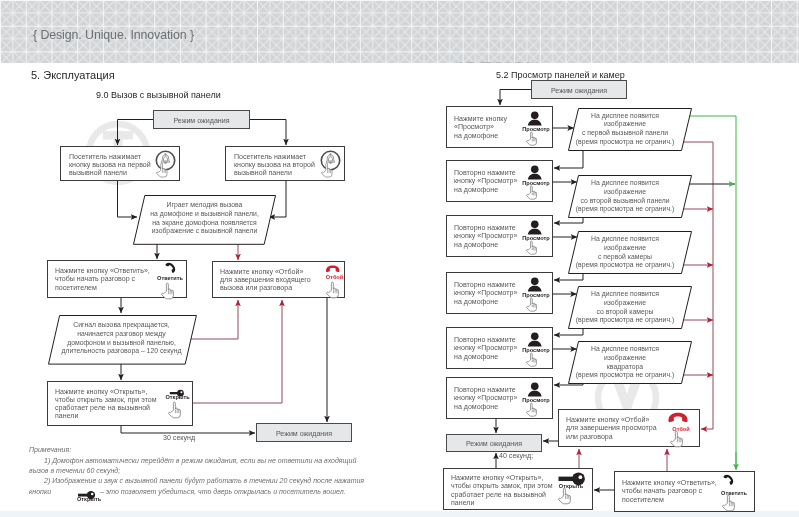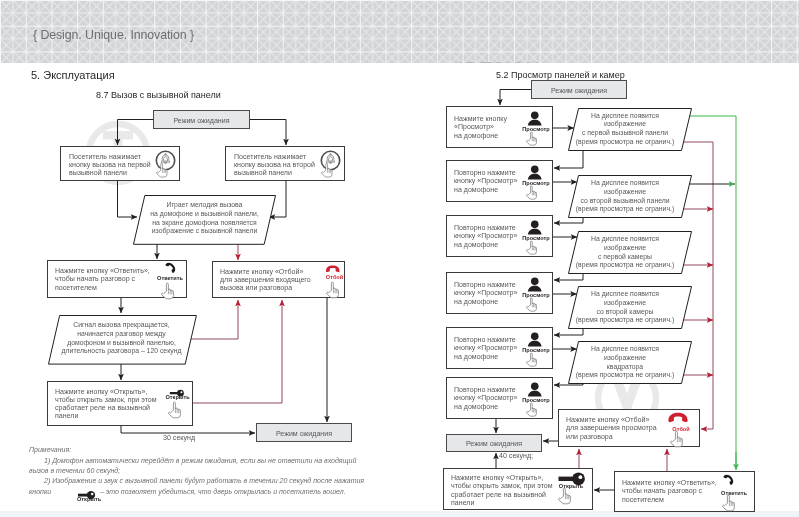--- a/index.html
+++ b/index.html
@@ -84,21 +84,21 @@
       <circle cx="118" cy="153" r="29"></circle>
       <circle cx="627" cy="398" r="29"></circle>
     </g>
     <g fill="#e9e9e9">
       <path d="M103 131 h30 v8.5 h-10.5 v33 h-9 v-33 h-10.5 z"></path>
       <path d="M611 376 h9.8 l6.2 18 l6.2 -18 h9.8 l-12 33 h-8 z"></path>
     </g>
   </svg>
 
   <div class="h1" style="left:31px;top:69px;">5. Эксплуатация</div>
-  <div class="h2" style="left:50px;top:89.5px;">8.7 Вызов с вызывной панели</div>
+  <div class="h2" style="left:50px;top:89.5px;">9.0 Вызов с вызывной панели</div>
   <div class="h2" style="left:450px;top:69.5px;">5.2 Просмотр панелей и камер</div>
 
   <div id="bottomband"></div>
 
   <svg id="wires" viewBox="0 0 799 517">
     <defs>
       <marker id="ah" markerWidth="7" markerHeight="7" refX="6.4" refY="3.1" orient="auto" markerUnits="userSpaceOnUse">
         <path d="M0,0.2 L6.6,3.1 L0,6 L1.6,3.1 Z" fill="#231f20"></path>
       </marker>
       <marker id="ahr" markerWidth="7" markerHeight="7" refX="6.4" refY="3.1" orient="auto" markerUnits="userSpaceOnUse">

